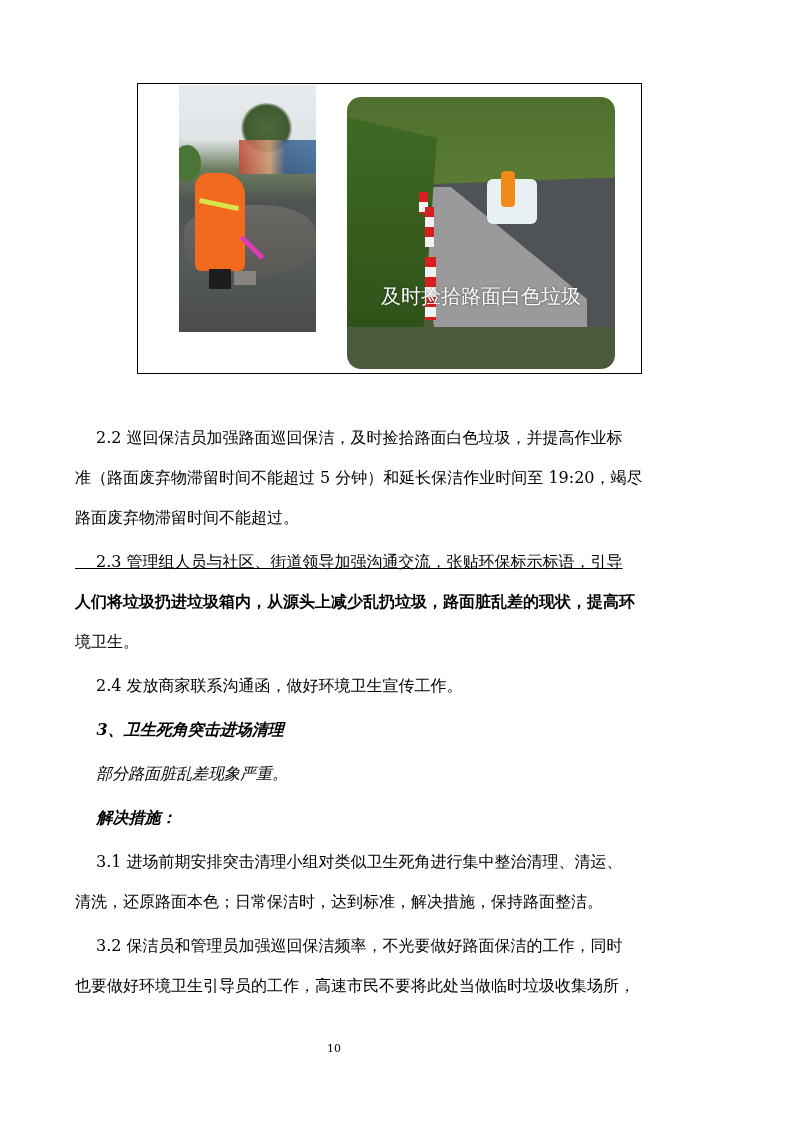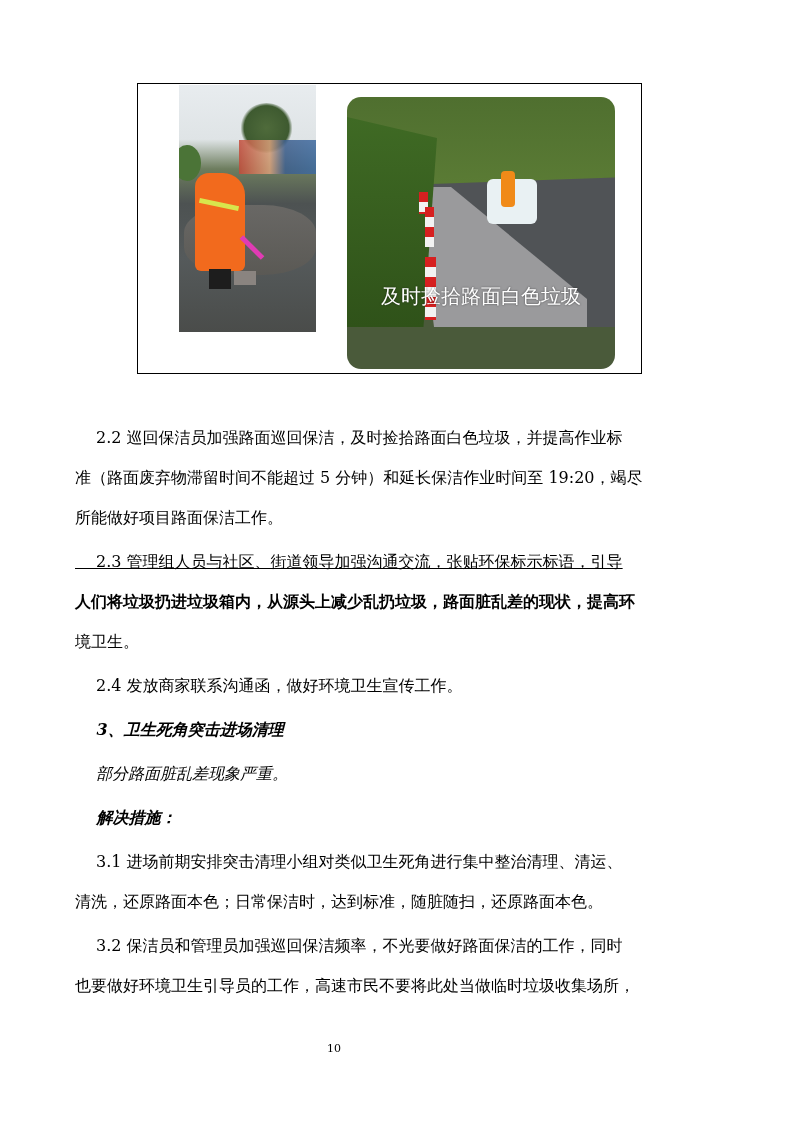--- a/index.html
+++ b/index.html
@@ -66,33 +66,33 @@
   <div class="post" style="left:78px;top:110px;height:40px;"></div>
   <div class="post" style="left:78px;top:160px;height:63px;width:11px;"></div>
   <div class="rider">
       <div class="person"></div>
     </div>
   <div class="caption">及时捡拾路面白色垃圾</div>
 </div>
 
 <div class="line" style="top:426px;">　&nbsp;2.2 巡回保洁员加强路面巡回保洁，及时捡拾路面白色垃圾，并提高作业标</div>
 <div class="line" style="top:466px;">准（路面废弃物滞留时间不能超过 5 分钟）和延长保洁作业时间至 19:20，竭尽</div>
-<div class="line" style="top:506px;">所能做好项目路面保洁工作。</div>
+<div class="line" style="top:506px;">路面废弃物滞留时间不能超过。</div>
 
 <div class="line" style="top:550px;text-decoration:underline;">　&nbsp;2.3 管理组人员与社区、街道领导加强沟通交流，张贴环保标示标语，引导</div>
 <div class="line" style="top:590px;font-weight:bold;">人们将垃圾扔进垃圾箱内，从源头上减少乱扔垃圾，路面脏乱差的现状，提高环</div>
 <div class="line" style="top:630px;">境卫生。</div>
 
 <div class="line" style="top:674px;">　&nbsp;2.4 发放商家联系沟通函，做好环境卫生宣传工作。</div>
 
 <div class="line bold" style="top:718px;">　&nbsp;3、卫生死角突击进场清理</div>
 
 <div class="line" style="top:762px;font-style:italic;">　&nbsp;部分路面脏乱差现象严重。</div>
 
 <div class="line bold" style="top:806px;">　&nbsp;解决措施：</div>
 
 <div class="line" style="top:850px;">　&nbsp;3.1 进场前期安排突击清理小组对类似卫生死角进行集中整治清理、清运、</div>
-<div class="line" style="top:890px;">清洗，还原路面本色；日常保洁时，达到标准，随脏随扫，还原路面本色。</div>
+<div class="line" style="top:890px;">清洗，还原路面本色；日常保洁时，达到标准，解决措施，保持路面整洁。</div>
 
 <div class="line" style="top:934px;">　&nbsp;3.2 保洁员和管理员加强巡回保洁频率，不光要做好路面保洁的工作，同时</div>
 <div class="line" style="top:974px;">也要做好环境卫生引导员的工作，高速市民不要将此处当做临时垃圾收集场所，</div>
 
 <div class="page-number">10</div>
 
 </body></html>

